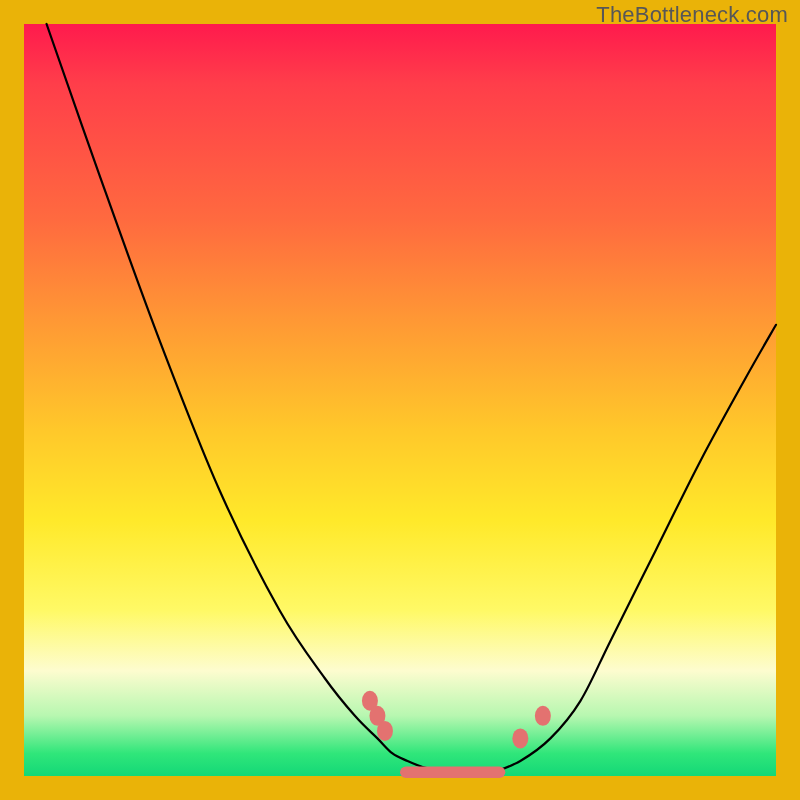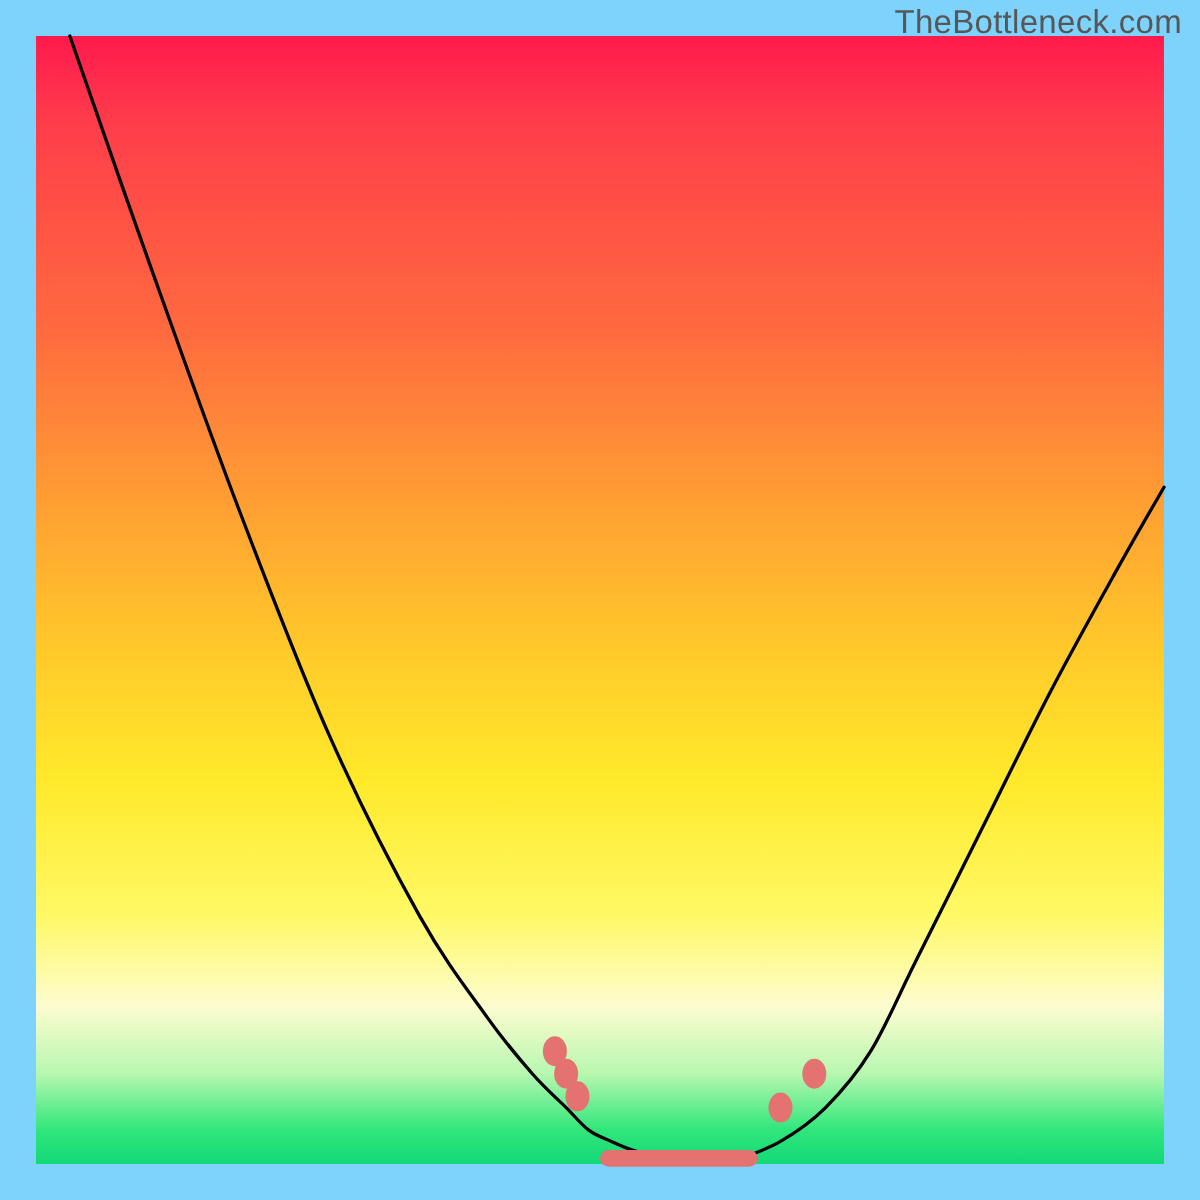--- a/index.html
+++ b/index.html
@@ -10,21 +10,21 @@
     overflow: hidden;
     background: #000;
     font-family: Arial, Helvetica, sans-serif;
   }
   .frame {
     position: absolute;
     top: 0;
     left: 0;
     width: 800px;
     height: 800px;
-    background: #7dd3fc;
+    background: #eab308;
   }
   .plot {
     position: absolute;
     top: 24px;
     left: 24px;
     width: 752px;
     height: 752px;
     
     background: linear-gradient(
       to bottom,

